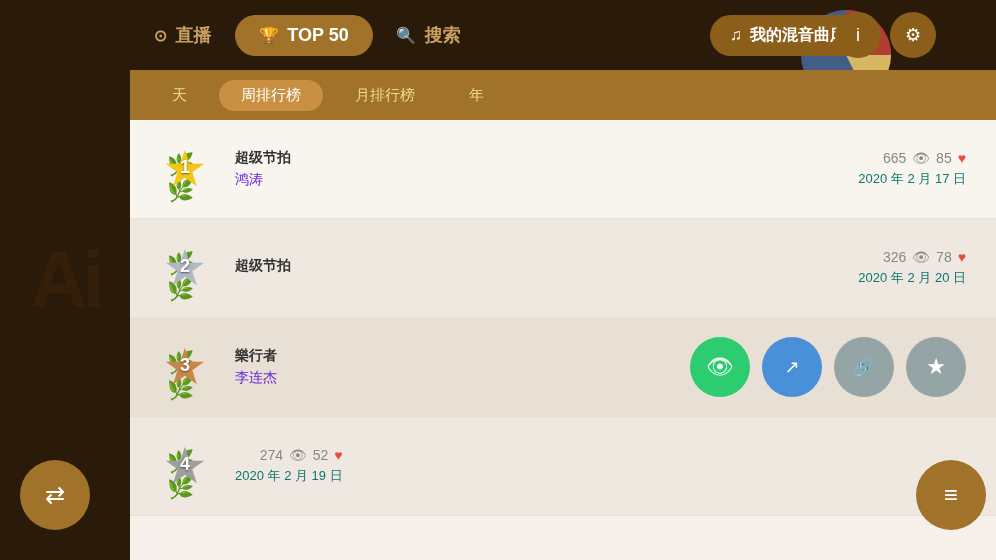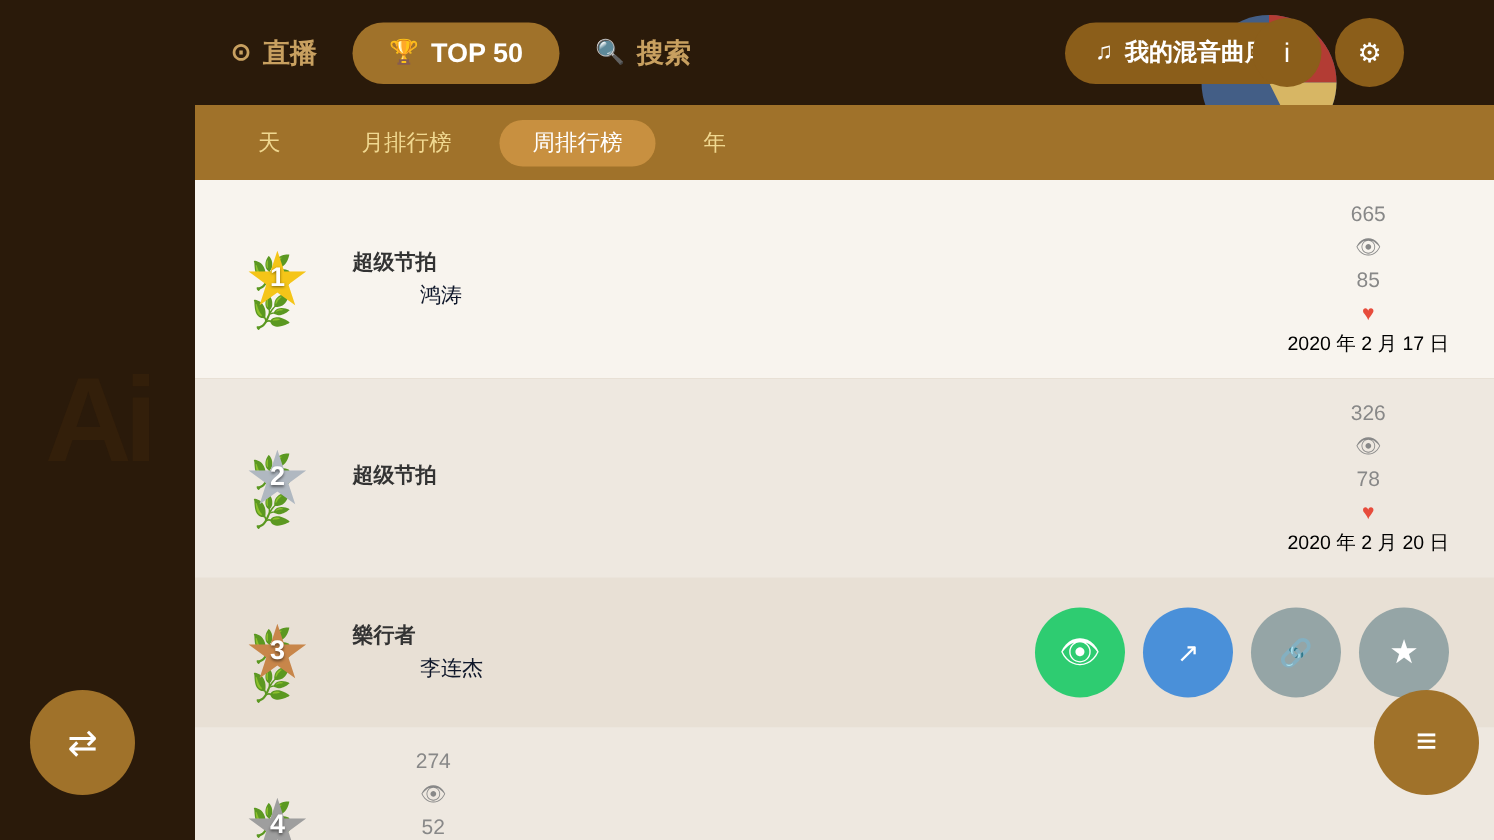--- a/index.html
+++ b/index.html
@@ -193,42 +193,40 @@
       flex: 1;
     }
     .song-title {
       font-size: 14px;
       font-weight: 700;
       color: #333;
       margin-bottom: 4px;
     }
     .song-artist {
       font-size: 14px;
-      color: #0f172a;
-      margin-left: 45px;
+      color: #6d28d9;
     }
 
     
     .song-stats {
       text-align: right;
       color: #888;
       font-size: 14px;
       margin-right: 10px;
     }
     .stats-row {
       display: flex;
       align-items: center;
       justify-content: flex-end;
       gap: 6px;
       margin-bottom: 4px;
-      flex-direction: column;
     }
     .stats-date {
       font-size: 13px;
-      color: #000000;
+      color: #0f766e;
     }
 
     
     .action-buttons {
       display: flex;
       align-items: center;
       gap: 12px;
       padding: 0 10px;
     }
     .action-btn {
@@ -353,25 +351,25 @@
   <span>i</span>
 </div>
 <div class="icon-btn-round settings">
   <span>⚙</span>
 </div>
 
 <div class="sub-nav">
   <div class="sub-tab">
     <span>天</span>
   </div>
+  <div class="sub-tab active">
+    <span>周排行榜</span>
+  </div>
   <div class="sub-tab">
     <span>月排行榜</span>
-  </div>
-  <div class="sub-tab active">
-    <span>周排行榜</span>
   </div>
   <div class="sub-tab">
     <span>年</span>
   </div>
 </div>
 
 <div class="main-content">
 
   <div class="rank-item" style="background:#f8f4ee;">
     <div class="rank-badge">

